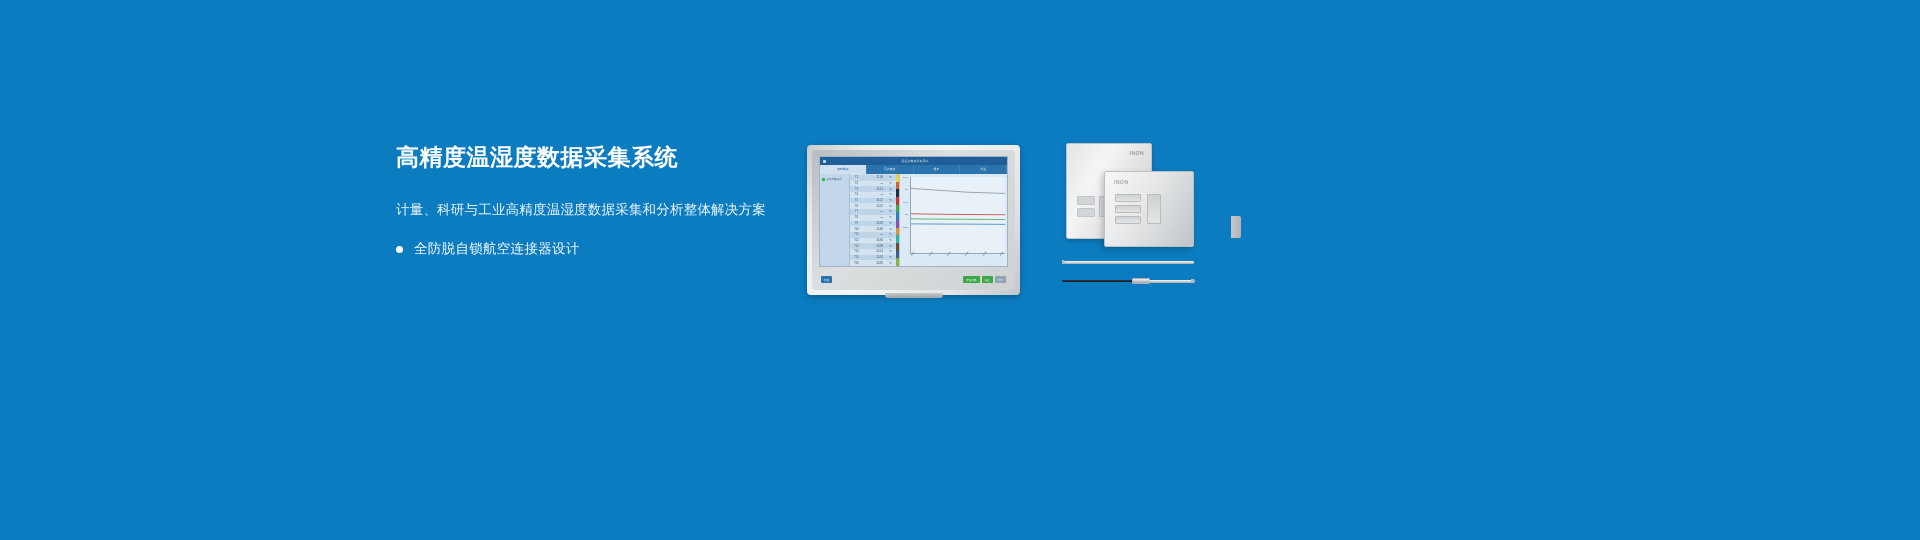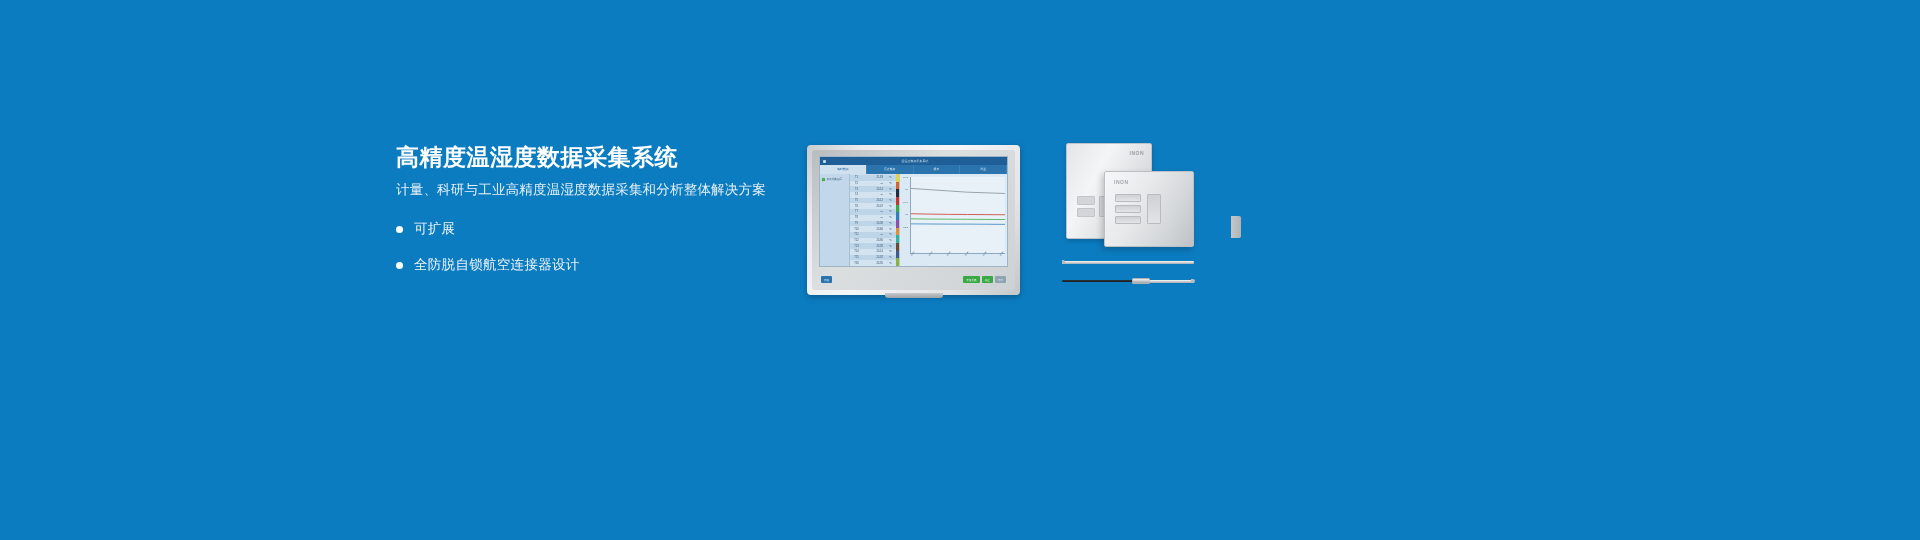--- a/index.html
+++ b/index.html
@@ -27,21 +27,21 @@
   }
   #title {
     font-size: 23px;
     font-weight: bold;
     color: #ffffff;
     letter-spacing: 0.5px;
     line-height: 30px;
     white-space: nowrap;
   }
   #subtitle {
-    margin-top: 8px;
+    margin-top: 28px;
     font-size: 13.5px;
     color: #e6f1f9;
     line-height: 20px;
     letter-spacing: 0.2px;
     white-space: nowrap;
   }
   #bullets {
     margin-top: 16px;
     list-style: none;
   }
@@ -349,24 +349,20 @@
 </style>
 </head>
 <body>
 
 <div id="banner">
 
   <div id="copy">
     <div id="title">高精度温湿度数据采集系统</div>
     <div id="subtitle">计量、科研与工业高精度温湿度数据采集和分析整体解决方案</div>
     <ul id="bullets">
-      <li class="bullet">
-        <span class="bullet-dot"></span>
-        <span class="bullet-label">可扩展</span>
-      </li>
       <li class="bullet">
         <span class="bullet-dot"></span>
         <span class="bullet-label">全防脱自锁航空连接器设计</span>
       </li>
     </ul>
   </div>
 
   <div id="monitor">
     <div id="monitor-bezel">
       <div id="monitor-bezel-inner"></div>

